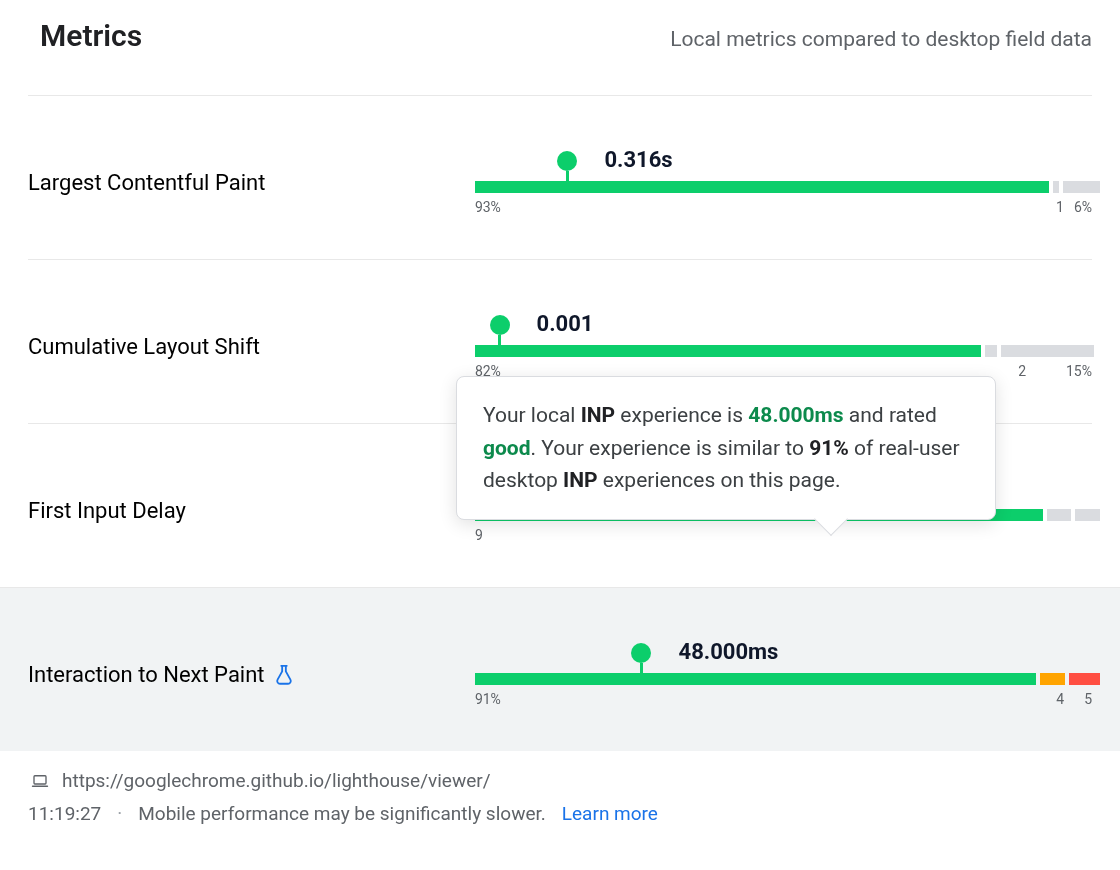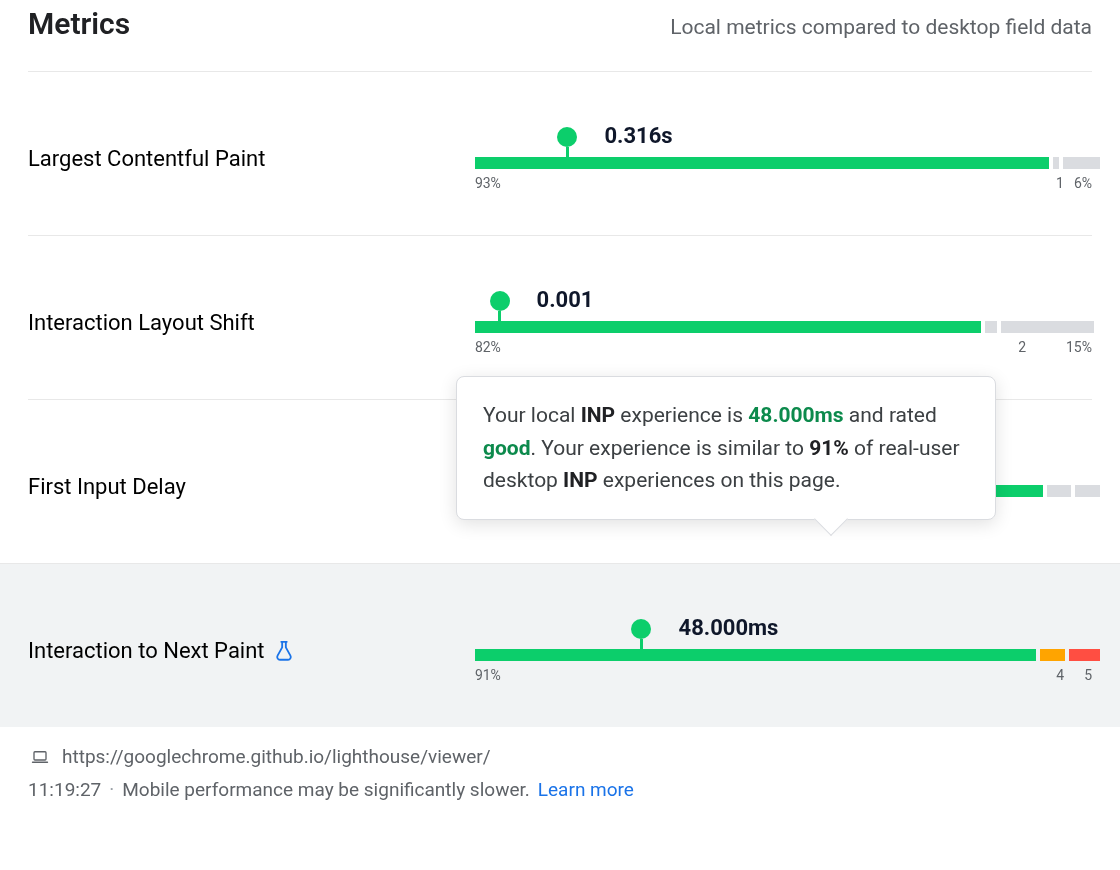--- a/index.html
+++ b/index.html
@@ -17,21 +17,21 @@
   .header {
     display: flex;
     justify-content: space-between;
     align-items: baseline;
     padding-top: 6px;
     padding-bottom: 30px;
   }
   .header h1 {
     font-size: 30px;
     font-weight: 600;
-    margin: 0;
+    margin: 12px;
   }
   .header .subhead {
     font-size: 21px;
     color: #5f6368;
   }
   .metric-row {
     display: flex;
     align-items: center;
     border-top: 1px solid #e8e8e8;
     min-height: 164px;
@@ -104,21 +104,21 @@
   }
   .footer .line1 {
     display: flex;
     align-items: center;
     gap: 10px;
     margin-bottom: 10px;
   }
   .laptop-icon svg { display: block; }
   .footer .line2 {
     display: flex;
-    gap: 8px;
+    gap: 16px;
   }
   .footer .dot-sep { color: #9aa0a6; }
   .learn-more {
     color: #1a73e8;
     text-decoration: none;
   }
   
   .tooltip {
     position: absolute;
     width: 540px;
@@ -176,21 +176,21 @@
         <span class="spacer"></span>
         <span>1</span>
         <span style="width:10px"></span>
         <span>6%</span>
       </div>
     </div>
   </div>
 
   <div class="metric-row">
     <div class="metric-label">
-      <span>Interaction Layout Shift</span>
+      <span>Cumulative Layout Shift</span>
     </div>
     <div class="metric-bar-area">
       <div class="marker" style="left:4%;">
         <div class="dot"></div>
           <div class="stem"></div>
       </div>
       <div class="marker-value" style="left:10%;">0.001</div>
       <div class="bar-track">
         <div class="seg good" style="flex:0 0 82%;background:#0cce6b;"></div>
         <div class="seg" style="flex:0 0 2%;background:#dadce0;"></div>

